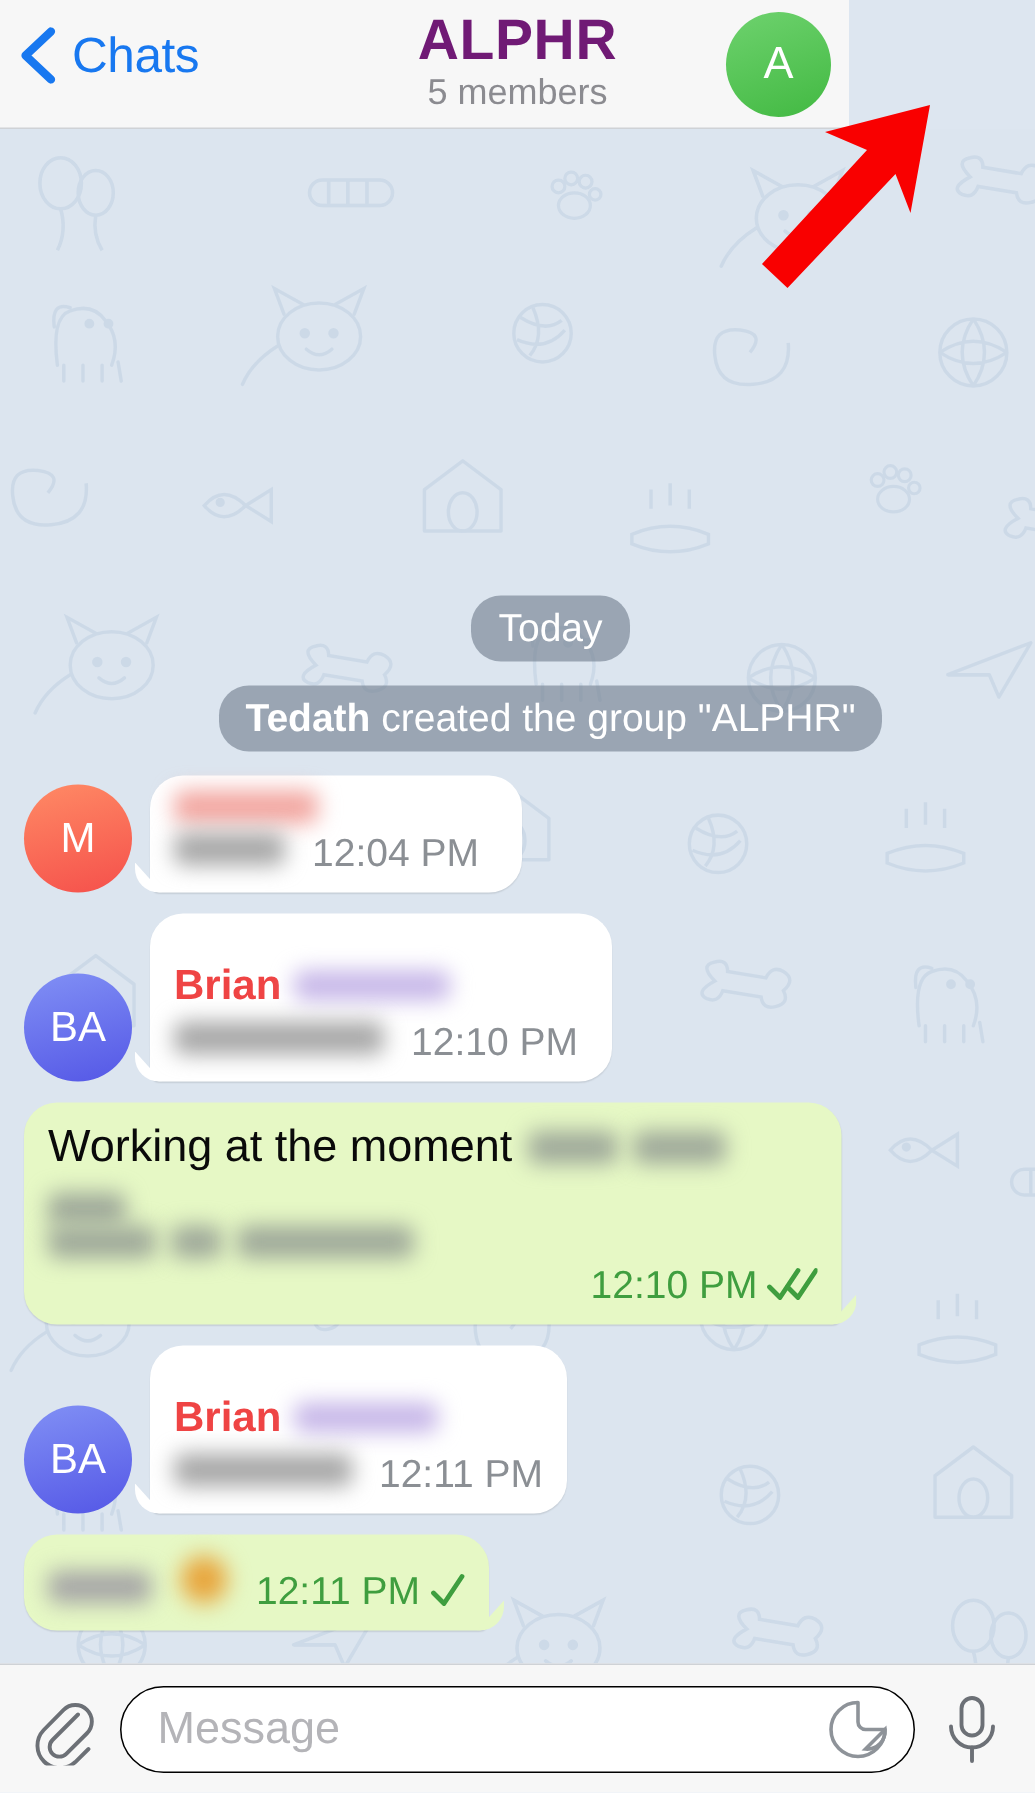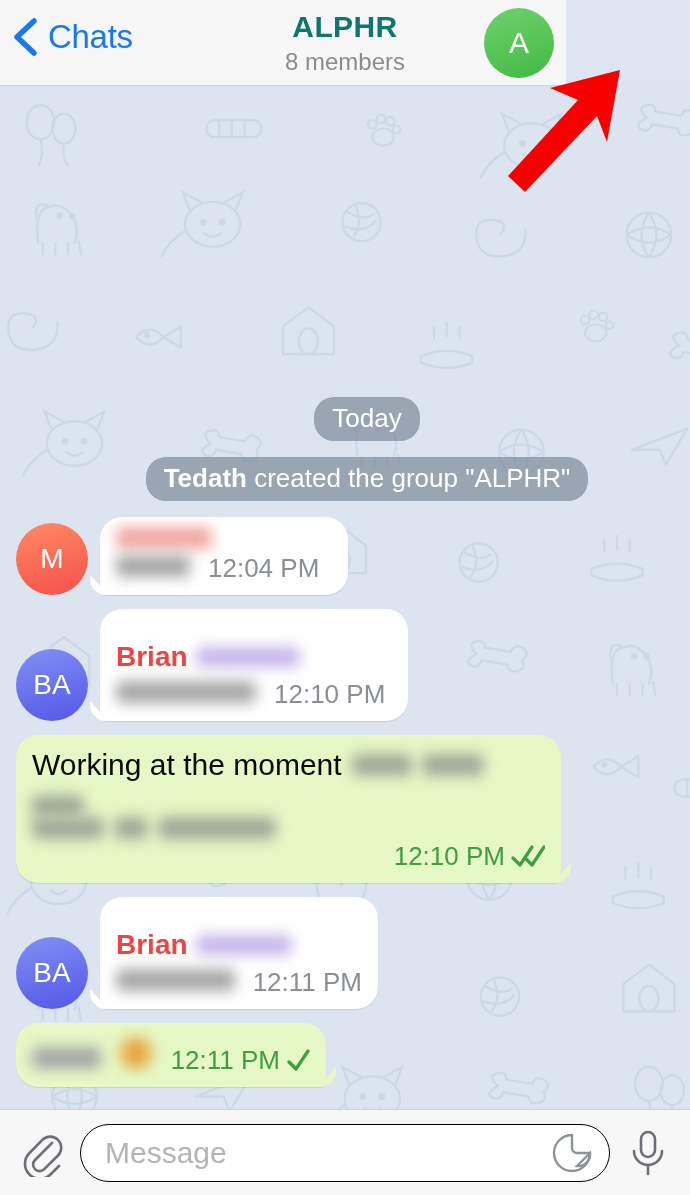--- a/index.html
+++ b/index.html
@@ -48,23 +48,23 @@
     letter-spacing: -0.3px;
   }
   .title-wrap {
     position: absolute;
     left: 0; top: 9px;
     width: 690px;
     text-align: center;
     pointer-events: none;
   }
   .chat-title {
-    font-size: 30px;
+    font-size: 38px;
     font-weight: bold;
-    color: #0f766e;
+    color: #701a75;
     letter-spacing: 0.4px;
     line-height: 36px;
   }
   .chat-sub {
     font-size: 24px;
     color: #8b8b90;
     line-height: 30px;
     margin-top: 2px;
   }
   .avatar-hdr {
@@ -287,21 +287,21 @@
   <div class="header">
     <div class="back-btn">
       <svg class="chev" viewBox="0 0 26 38">
         <polyline points="22,3 5,19 22,35" fill="none" stroke="#1878f0" stroke-width="5.5" stroke-linecap="round" stroke-linejoin="round"></polyline>
       </svg>
       <span class="back-label">Chats</span>
     </div>
 
     <div class="title-wrap">
       <div class="chat-title">ALPHR</div>
-      <div class="chat-sub">8 members</div>
+      <div class="chat-sub">5 members</div>
     </div>
 
     <div class="avatar-hdr">
       <span>A</span>
     </div>
   </div>
 
   <div class="chat-area">
 
     <svg class="doodles" viewBox="0 0 690 1023" preserveAspectRatio="xMidYMid slice">

